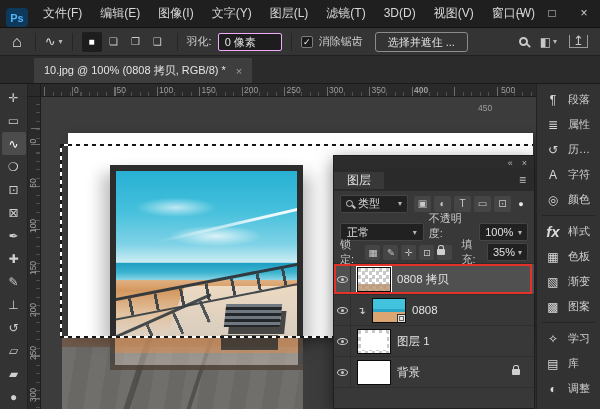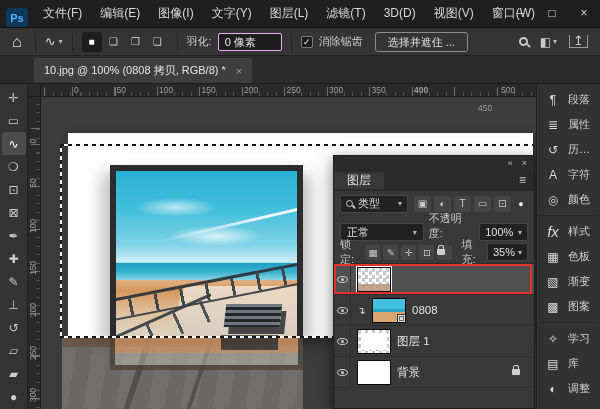--- a/index.html
+++ b/index.html
@@ -135,21 +135,21 @@
 .sobadge{position:absolute;right:-1px;bottom:-1px;width:9px;height:9px;background:#e2e2e2;border:1px solid #333}
 .sobadge::after{content:"";position:absolute;inset:1px;border:1px solid #666}
 .lname{font-size:11.5px;color:#e2e2e2;flex:1;white-space:nowrap;overflow:hidden}
 .lockshape{width:8px;height:6px;background:#cfcfcf;border-radius:1px;position:relative;display:inline-block;margin-right:8px;flex:none}
 .lockshape::before{content:"";position:absolute;top:-4px;left:1px;width:4px;height:4px;border:1.3px solid #cfcfcf;border-bottom:none;border-radius:2.5px 2.5px 0 0}
 .annot{position:absolute;inset:0 2px 0 0;border:2px solid #e23229;pointer-events:none;z-index:5}
 
 .sidebar{position:absolute;left:536px;top:0;width:64px;height:325px;background:#323232;border-left:1px solid #232323;padding-top:3px}
 .sbitem{height:25px;display:flex;align-items:center;gap:7px;padding-left:8px}
 .sbglyph{width:16px;text-align:center;color:#dadada;font-size:12px;flex:none}
-.sbglyph.fx{font-style:italic;font-weight:normal;font-size:15px}
+.sbglyph.fx{font-style:italic;font-weight:bold;font-size:15px}
 .sblabel{font-size:11px;color:#cfcfcf;white-space:nowrap}
 .sbdiv{height:1px;background:#262626;margin:3px 5px}
 </style>
 </head>
 <body>
 
 <div class="menubar">
   <div class="pslogo">Ps</div>
   <div style="display:flex">
       <span class="menu-item">文件(F)</span>
@@ -330,20 +330,21 @@
           <span>35%</span>
           <span class="chev">▾</span>
         </div>
       </div>
       <div class="rowsbox">
           <div class="layer-row selected">
             <div class="eyecol">
               <span class="eyeico"></span>
             </div>
             <div class="thumb transparent"></div>
+            <span class="lname">0808 拷贝</span>
             <div class="annot"></div>
           </div>
           <div class="layer-row">
             <div class="eyecol">
               <span class="eyeico"></span>
             </div>
             <span class="clip">↴</span>
             <div class="thumb photo">
               <span class="sobadge"></span>
             </div>

